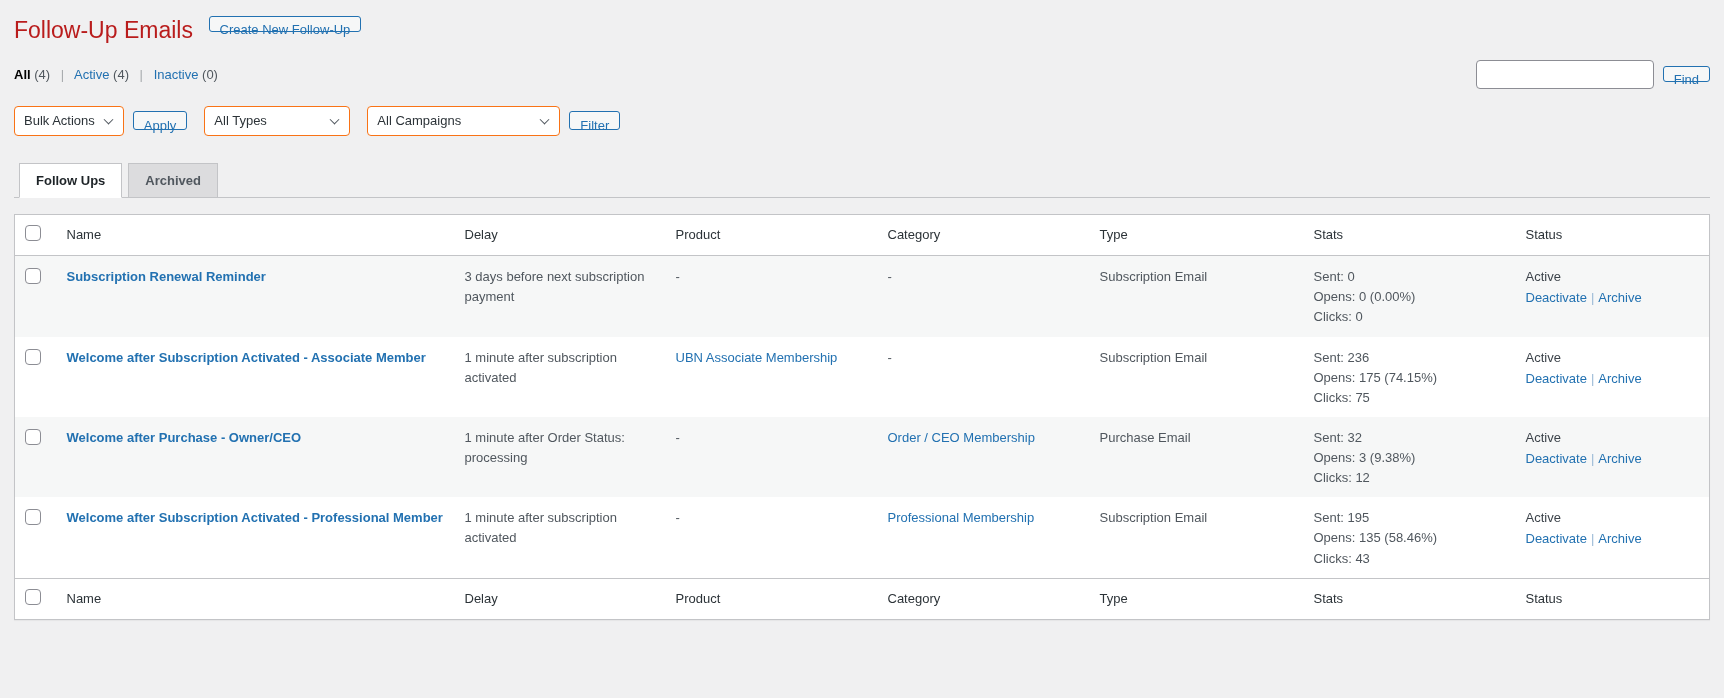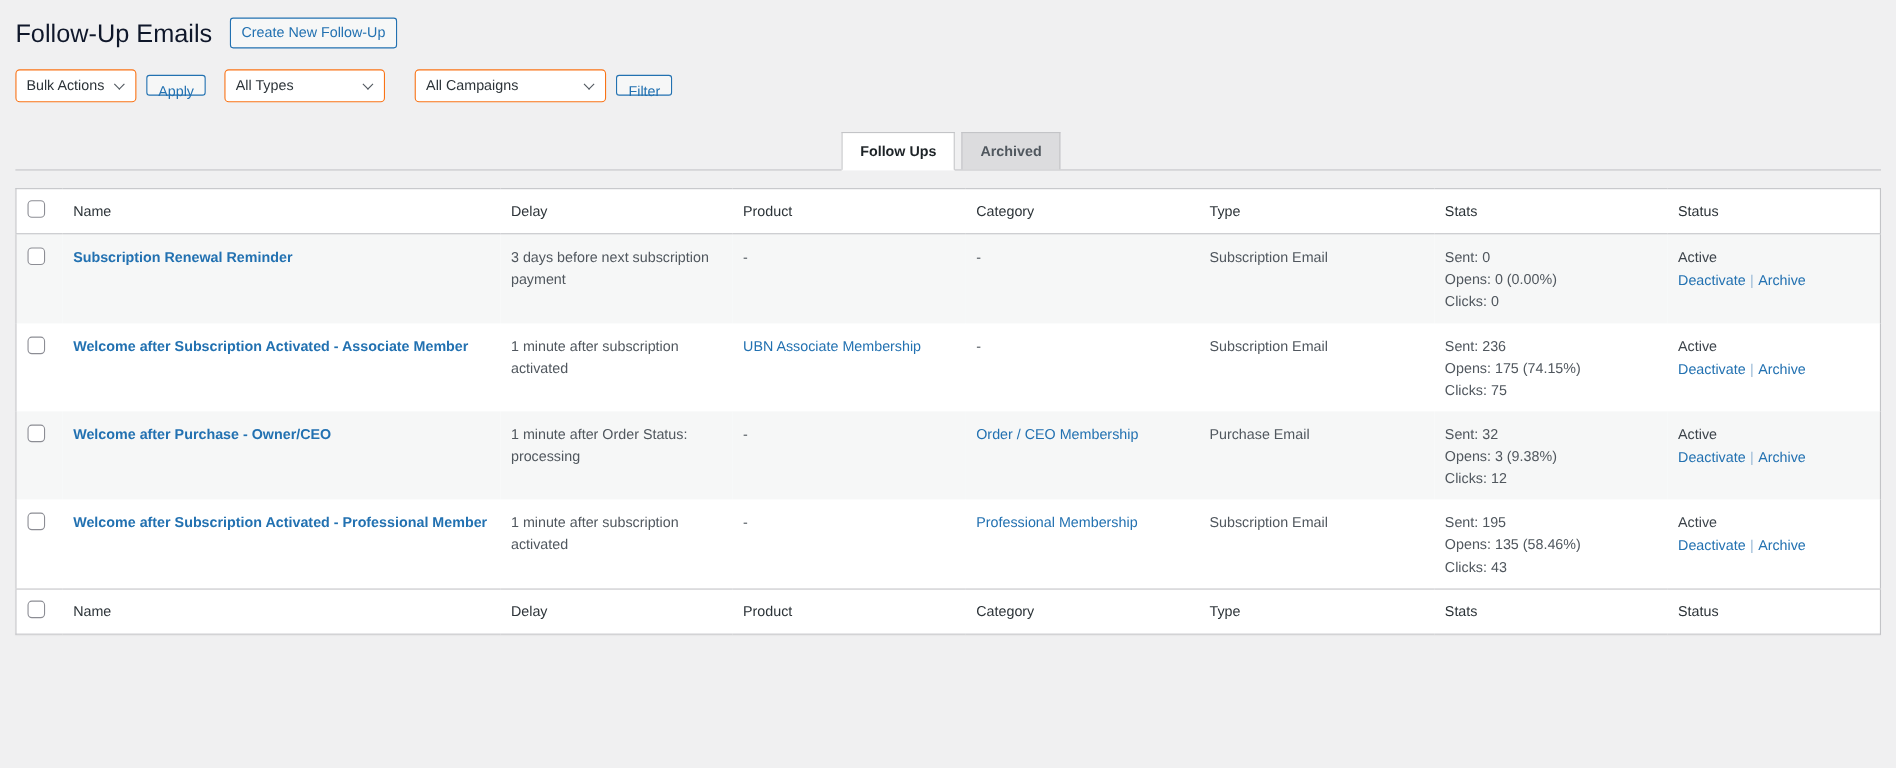--- a/index.html
+++ b/index.html
@@ -18,29 +18,29 @@
     display:inline-block; margin-top:22px; background:#fff;
     border:1px solid #c3c4c7; border-left:4px solid #dba617;
     box-shadow:0 1px 1px rgba(0,0,0,.04);
     padding:10px 14px; font-size:13px; color:#3c434a;
   }
 
   
   .title-row { margin-top:16px; }
   .page-title {
     display:inline-block; font-size:23px; font-weight:400;
-    color:#0f172a; line-height:1.3; margin:0; padding:0;
+    color:#b91c1c; line-height:1.3; margin:0; padding:0;
   }
   .btn {
     display:inline-block; background:#f6f7f7; border:1px solid #2271b1;
     color:#2271b1; border-radius:3px; padding:0 10px; height:19px;
     line-height:28px; font-size:13px; font-family:inherit; cursor:pointer;
     white-space:nowrap;
   }
-  .btn-sm { height:28px; line-height:26px; }
+  .btn-sm { height:16px; line-height:26px; }
   .create-btn { margin-left:12px; vertical-align:4px; }
 
   
   .views-row { margin-top:14px; display:flex; justify-content:space-between; align-items:center; }
   .views { color:#50575e; }
   .views .current { color:#000; font-weight:700; }
   .views .count { color:#50575e; font-weight:400; }
   .views .sep { color:#a7aaad; margin:0 7px; }
   .search { display:flex; align-items:center; gap:9px; }
   .search input {
@@ -55,25 +55,25 @@
     height:30px; background:#fff; border:1px solid #f97316; border-radius:4px;
     padding:0 28px 0 9px; color:#2c3338; cursor:pointer; white-space:nowrap;
   }
   .fake-select .chev {
     position:absolute; right:11px; top:50%; width:7px; height:7px;
     border-right:1.6px solid #50575e; border-bottom:1.6px solid #50575e;
     transform:translateY(-70%) rotate(45deg);
   }
   .sel-bulk { min-width:90px; }
   .sel-types { width:146px; margin-left:17px; }
-  .sel-campaigns { width:174px; margin-left:27px; }
+  .sel-campaigns { width:193px; margin-left:17px; }
   .toolbar .btn { margin-left:9px; }
 
   
-  .tabs { margin-top:27px; border-bottom:1px solid #c3c4c7; padding-left:5px; display:flex;justify-content:center; }
+  .tabs { margin-top:27px; border-bottom:1px solid #c3c4c7; padding-left:5px; display:flex; }
   .tab {
     padding:9px 16px; border:1px solid #c3c4c7; border-bottom:none;
     background:#dcdcde; color:#50575e; font-weight:700; cursor:pointer;
   }
   .tab + .tab { margin-left:6px; }
   .tab.active { background:#fff; color:#1d2327; margin-bottom:-1px; border-bottom:1px solid #fff; }
 
   
   .tablenav { display:flex; justify-content:flex-end; align-items:center; padding:8px 0 7px; color:#50575e; }
 
@@ -112,20 +112,36 @@
 
   
 
   
   <div class="title-row">
     <h1 class="page-title">Follow-Up Emails</h1>
     <button class="btn btn-sm create-btn">Create New Follow-Up</button>
   </div>
 
   
+  <div class="views-row">
+    <div class="views">
+      <span class="current">All</span>
+      <span class="count">(4)</span>
+      <span class="sep">|</span>
+      <a>Active</a>
+      <span class="count">(4)</span>
+      <span class="sep">|</span>
+      <a>Inactive</a>
+      <span class="count">(0)</span>
+    </div>
+    <div class="search">
+      <input type="text" value="" style="">
+      <button class="btn btn-sm">Find</button>
+    </div>
+  </div>
 
   
   <div class="toolbar">
     <div class="fake-select sel-bulk">
       <span>Bulk Actions</span>
       <span class="chev"></span>
     </div>
     <button class="btn">Apply</button>
     <div class="fake-select sel-types">
       <span>All Types</span>

